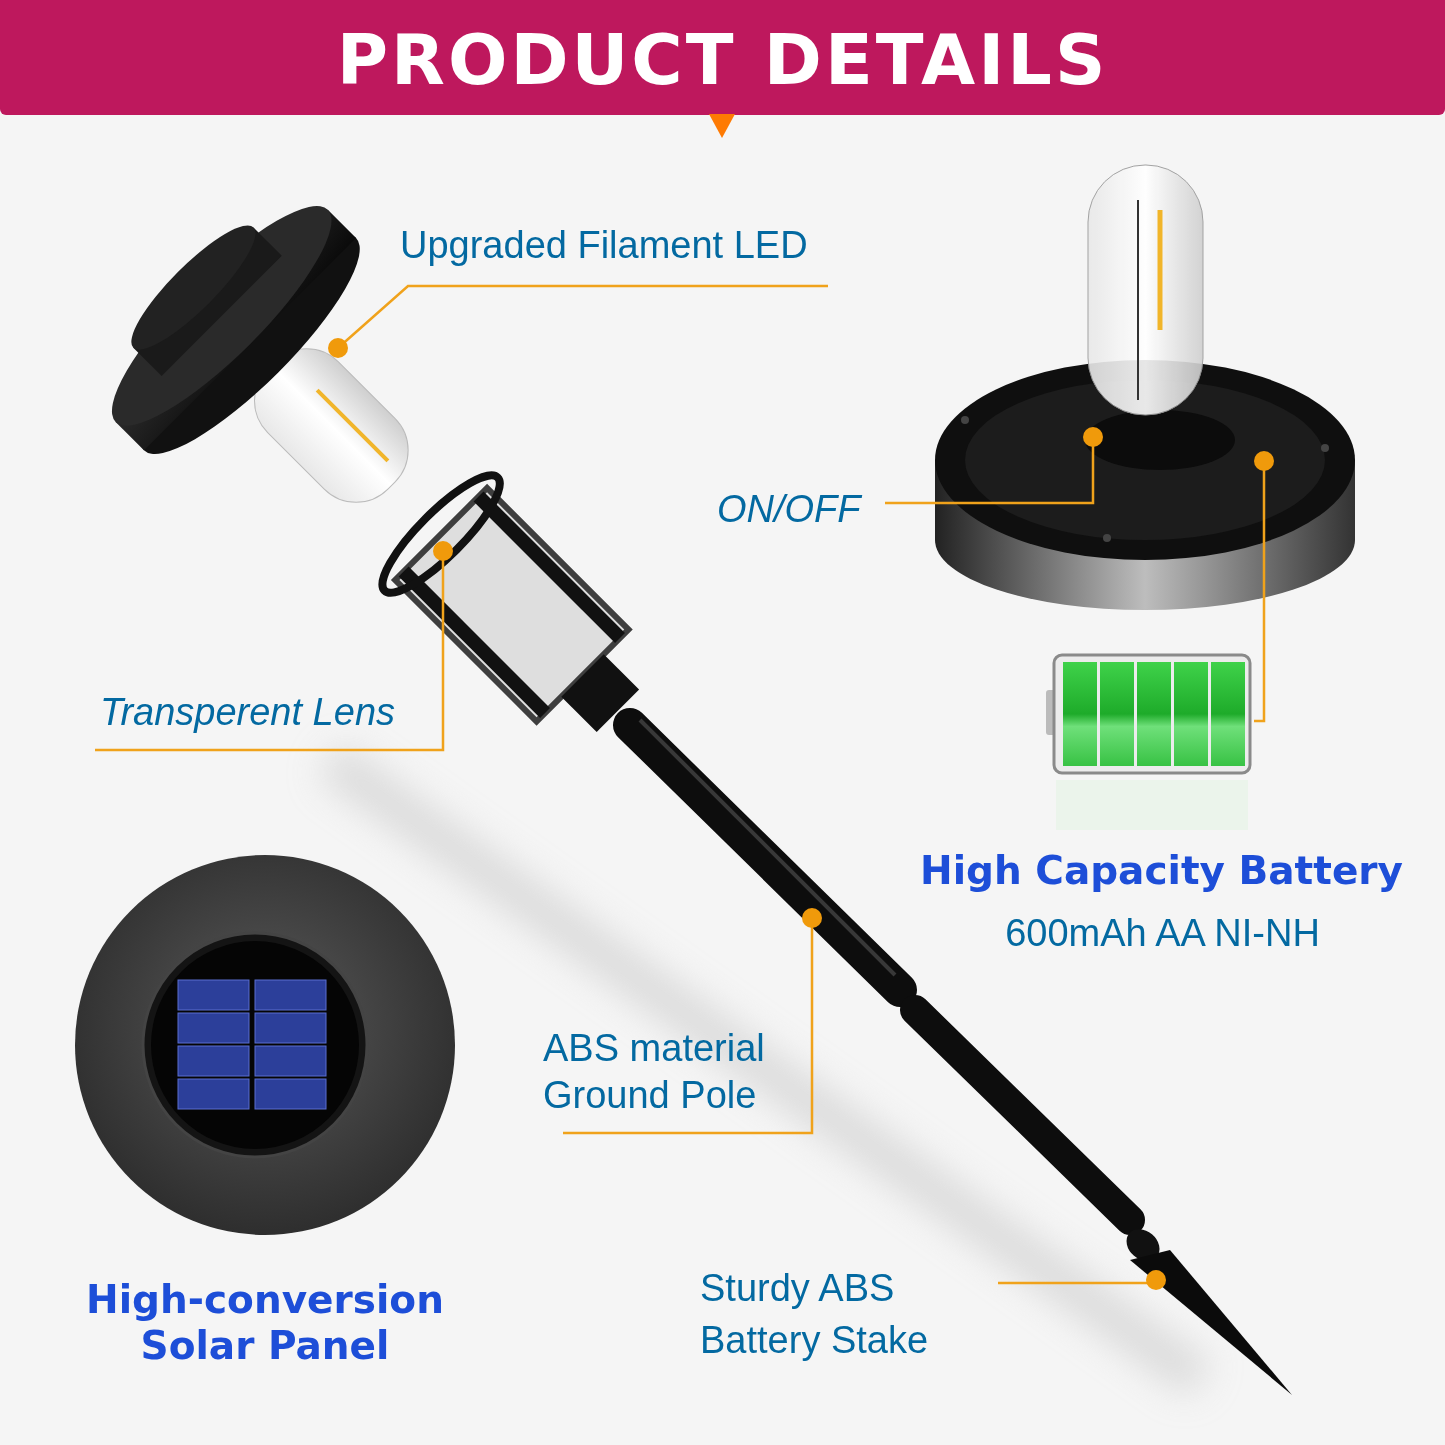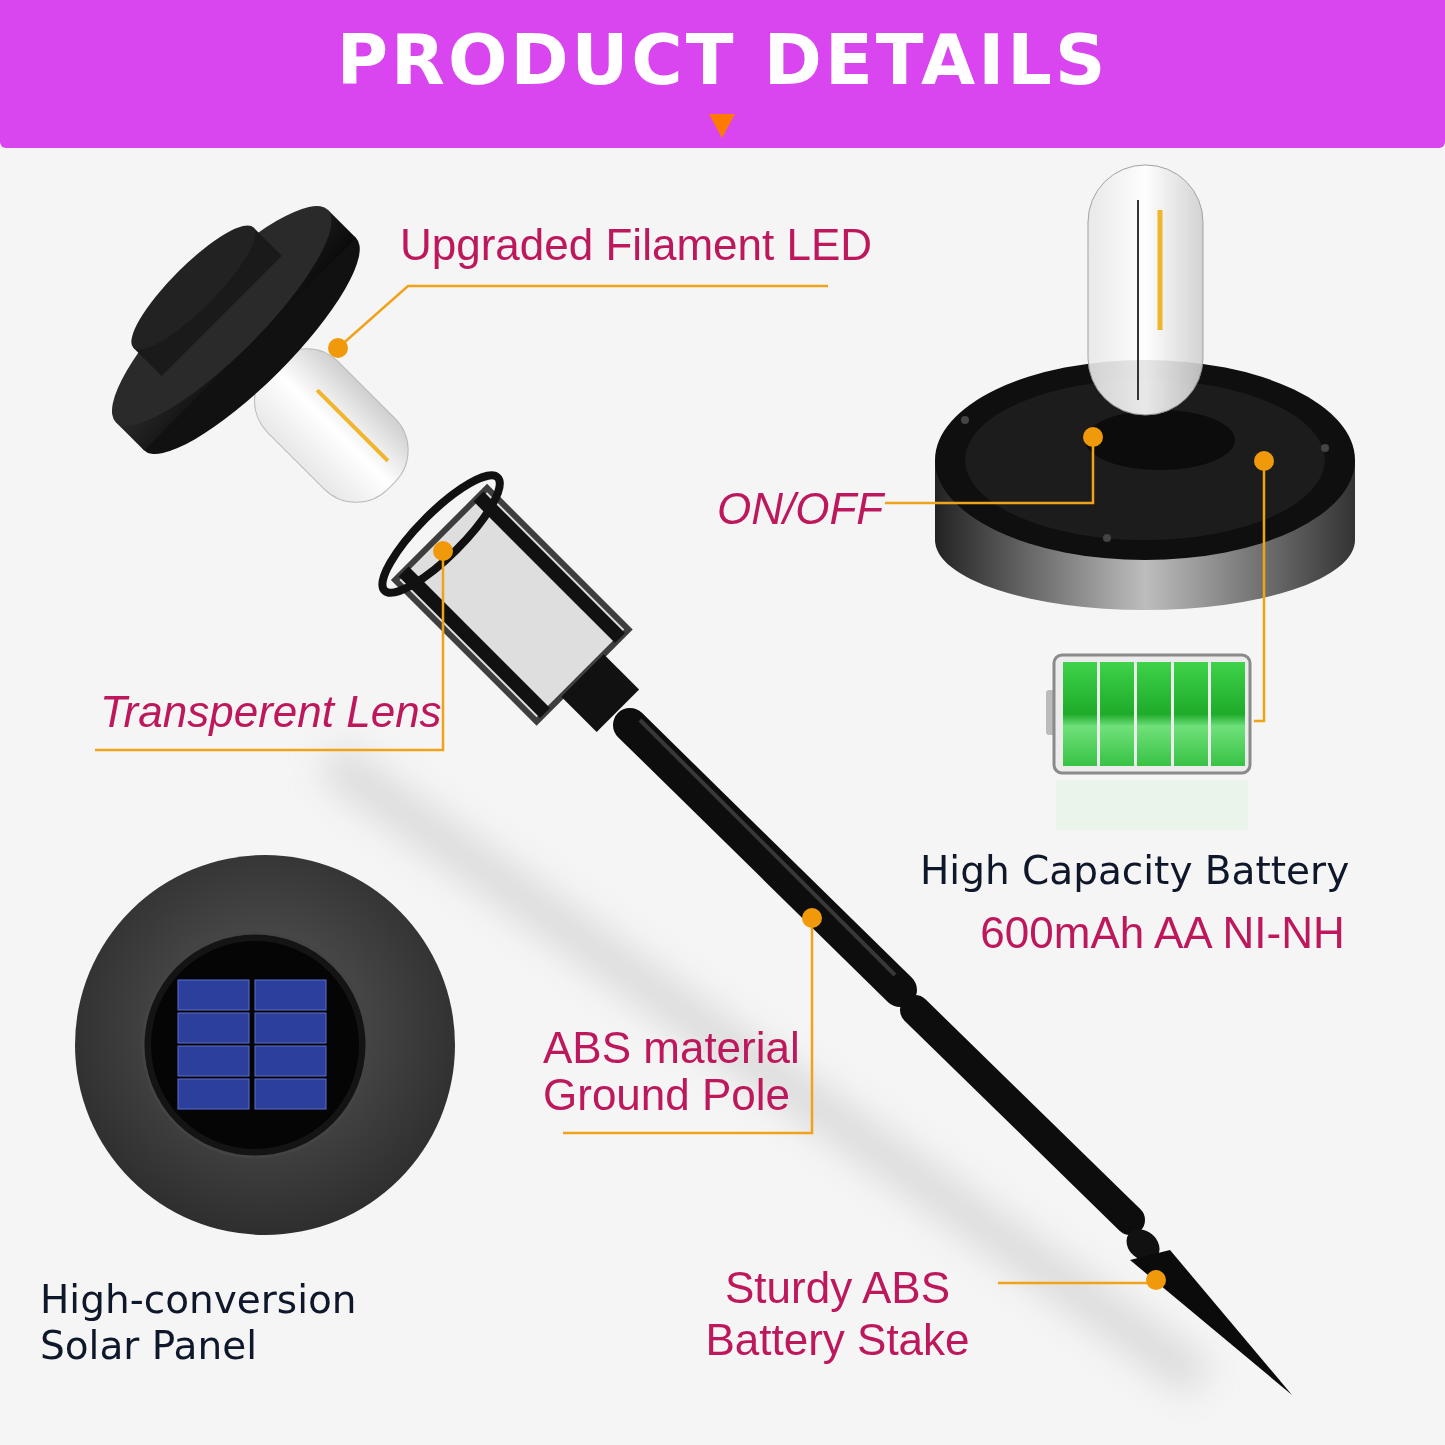--- a/index.html
+++ b/index.html
@@ -1,22 +1,22 @@
 <!DOCTYPE html>
 <html><head>
 <meta charset="utf-8">
 <style>
   html, body { margin:0; padding:0; }
   body { width:1445px; height:1445px; background:#f5f5f5; position:relative; overflow:hidden; font-family:"Liberation Sans", sans-serif; color:#111; }
-  .banner { position:absolute; left:0; top:0; width:1445px; height:148px; background:#d946ef; border-radius:0 0 6px 6px; }
+  .banner { position:absolute; left:0; top:0; width:1445px; height:115px; background:#be185d; border-radius:0 0 6px 6px; }
   .banner-title { position:absolute; left:0; width:1445px; top:20px; text-align:center; color:#fff; font-family:"DejaVu Sans", sans-serif; font-weight:bold; font-size:70px; letter-spacing:3px; line-height:80px; }
   .banner-tail { position:absolute; left:709px; top:114px; width:0; height:0; border-left:13px solid transparent; border-right:13px solid transparent; border-top:24px solid #fe7a03; }
-  .label { position:absolute; font-size:44px; line-height:46px; color:#be185d; white-space:nowrap; }
-  .label.right { text-align:center; }
-  .heading { position:absolute; font-family:"DejaVu Sans", sans-serif; font-weight:normal; font-size:39px; line-height:48px; color:#0f172a; white-space:nowrap; text-align:left; }
+  .label { position:absolute; font-size:38px; line-height:46px; color:#0369a1; white-space:nowrap; }
+  .label.right { text-align:left; }
+  .heading { position:absolute; font-family:"DejaVu Sans", sans-serif; font-weight:bold; font-size:39px; line-height:48px; color:#1d4ed8; white-space:nowrap; text-align:center; }
   svg.scene { position:absolute; left:0; top:0; }
 </style>
 </head>
 <body>
 
 <div class="banner">
   <div class="banner-title">PRODUCT DETAILS</div>
 </div>
 <div class="banner-tail"></div>
 

